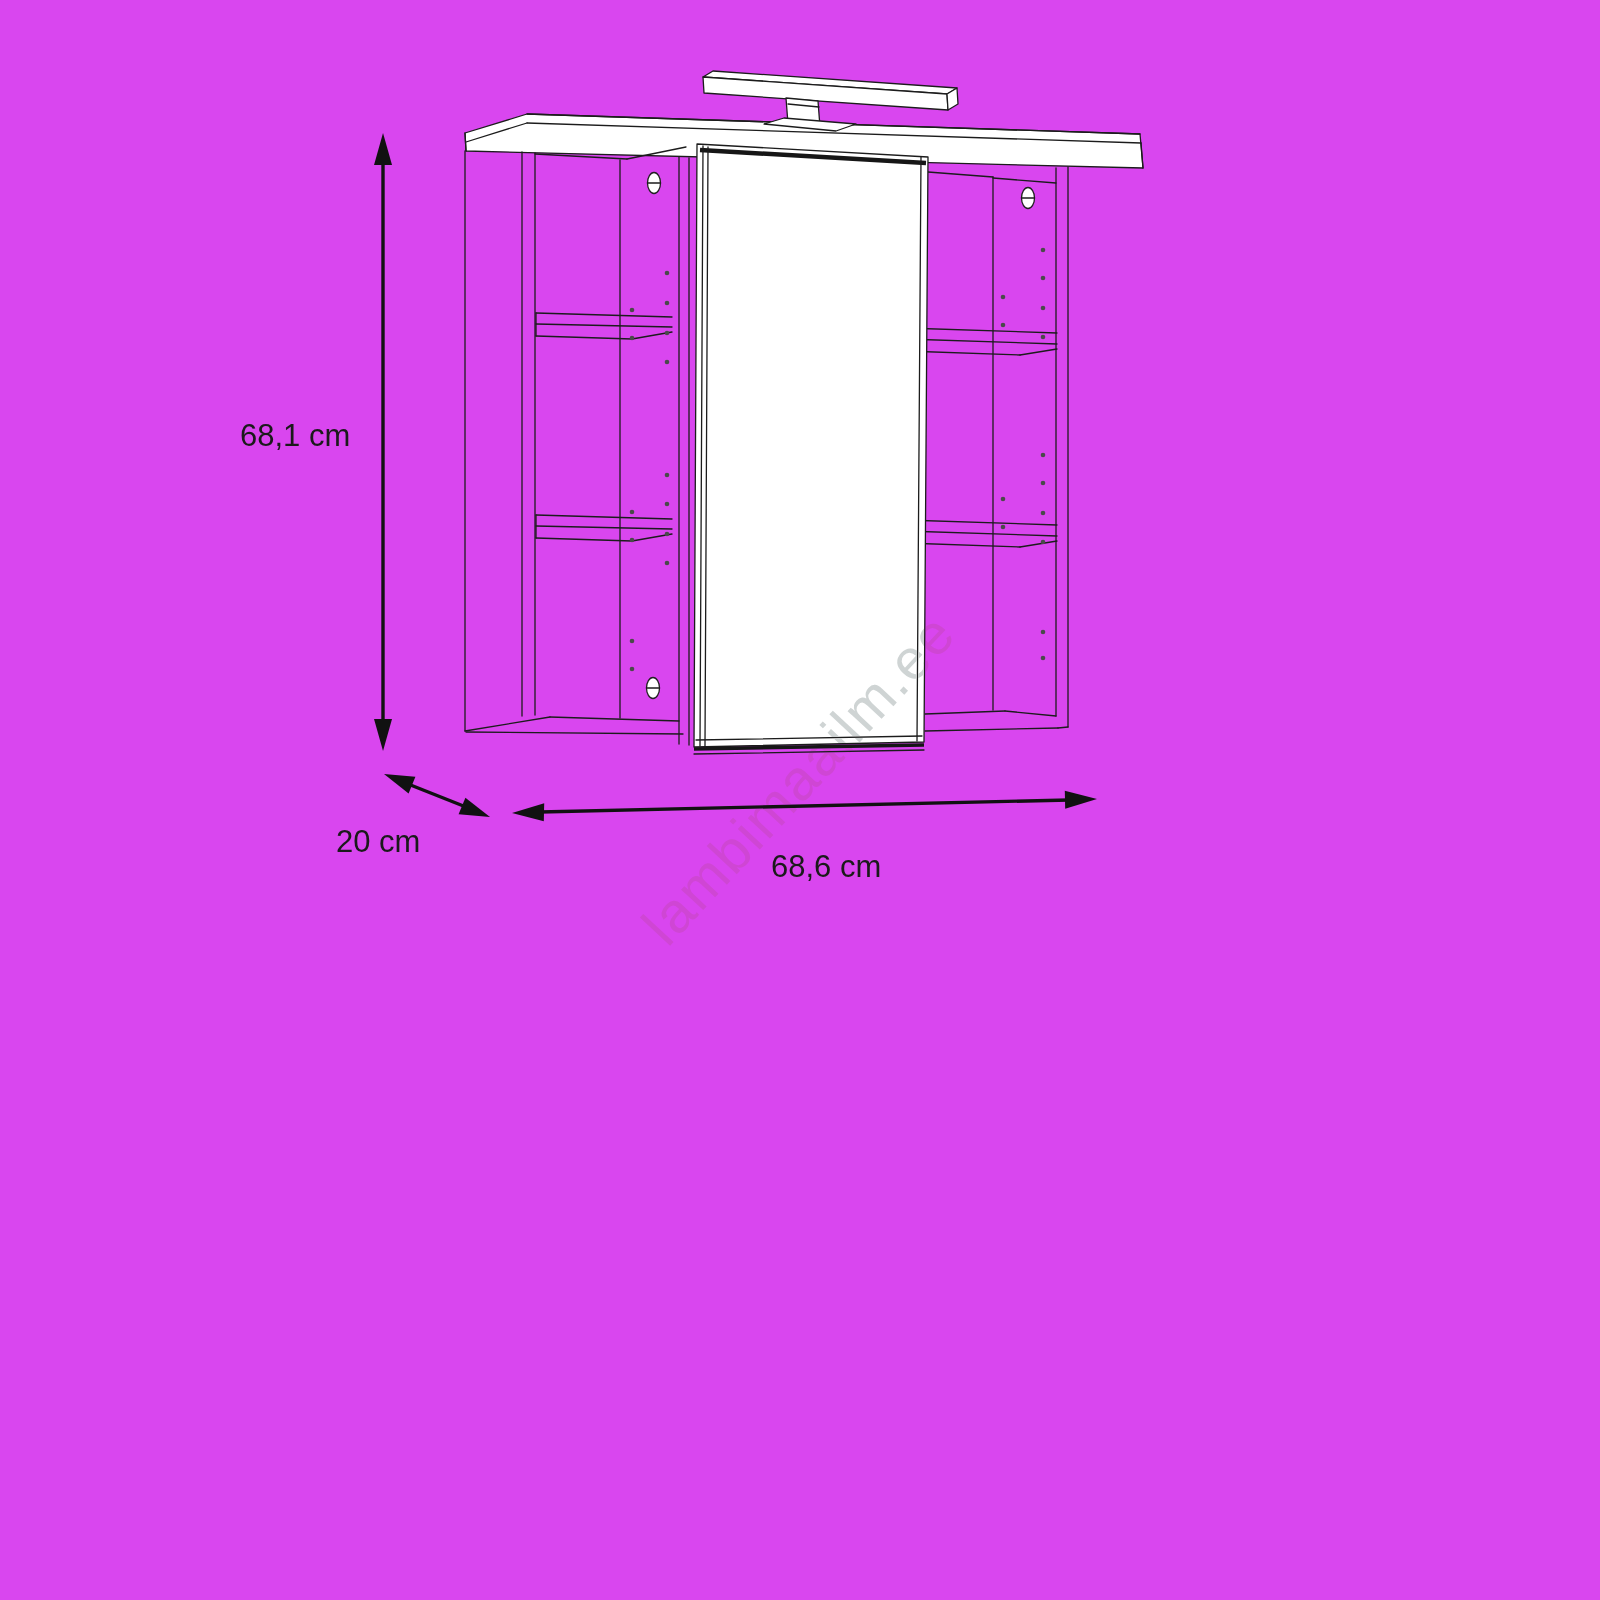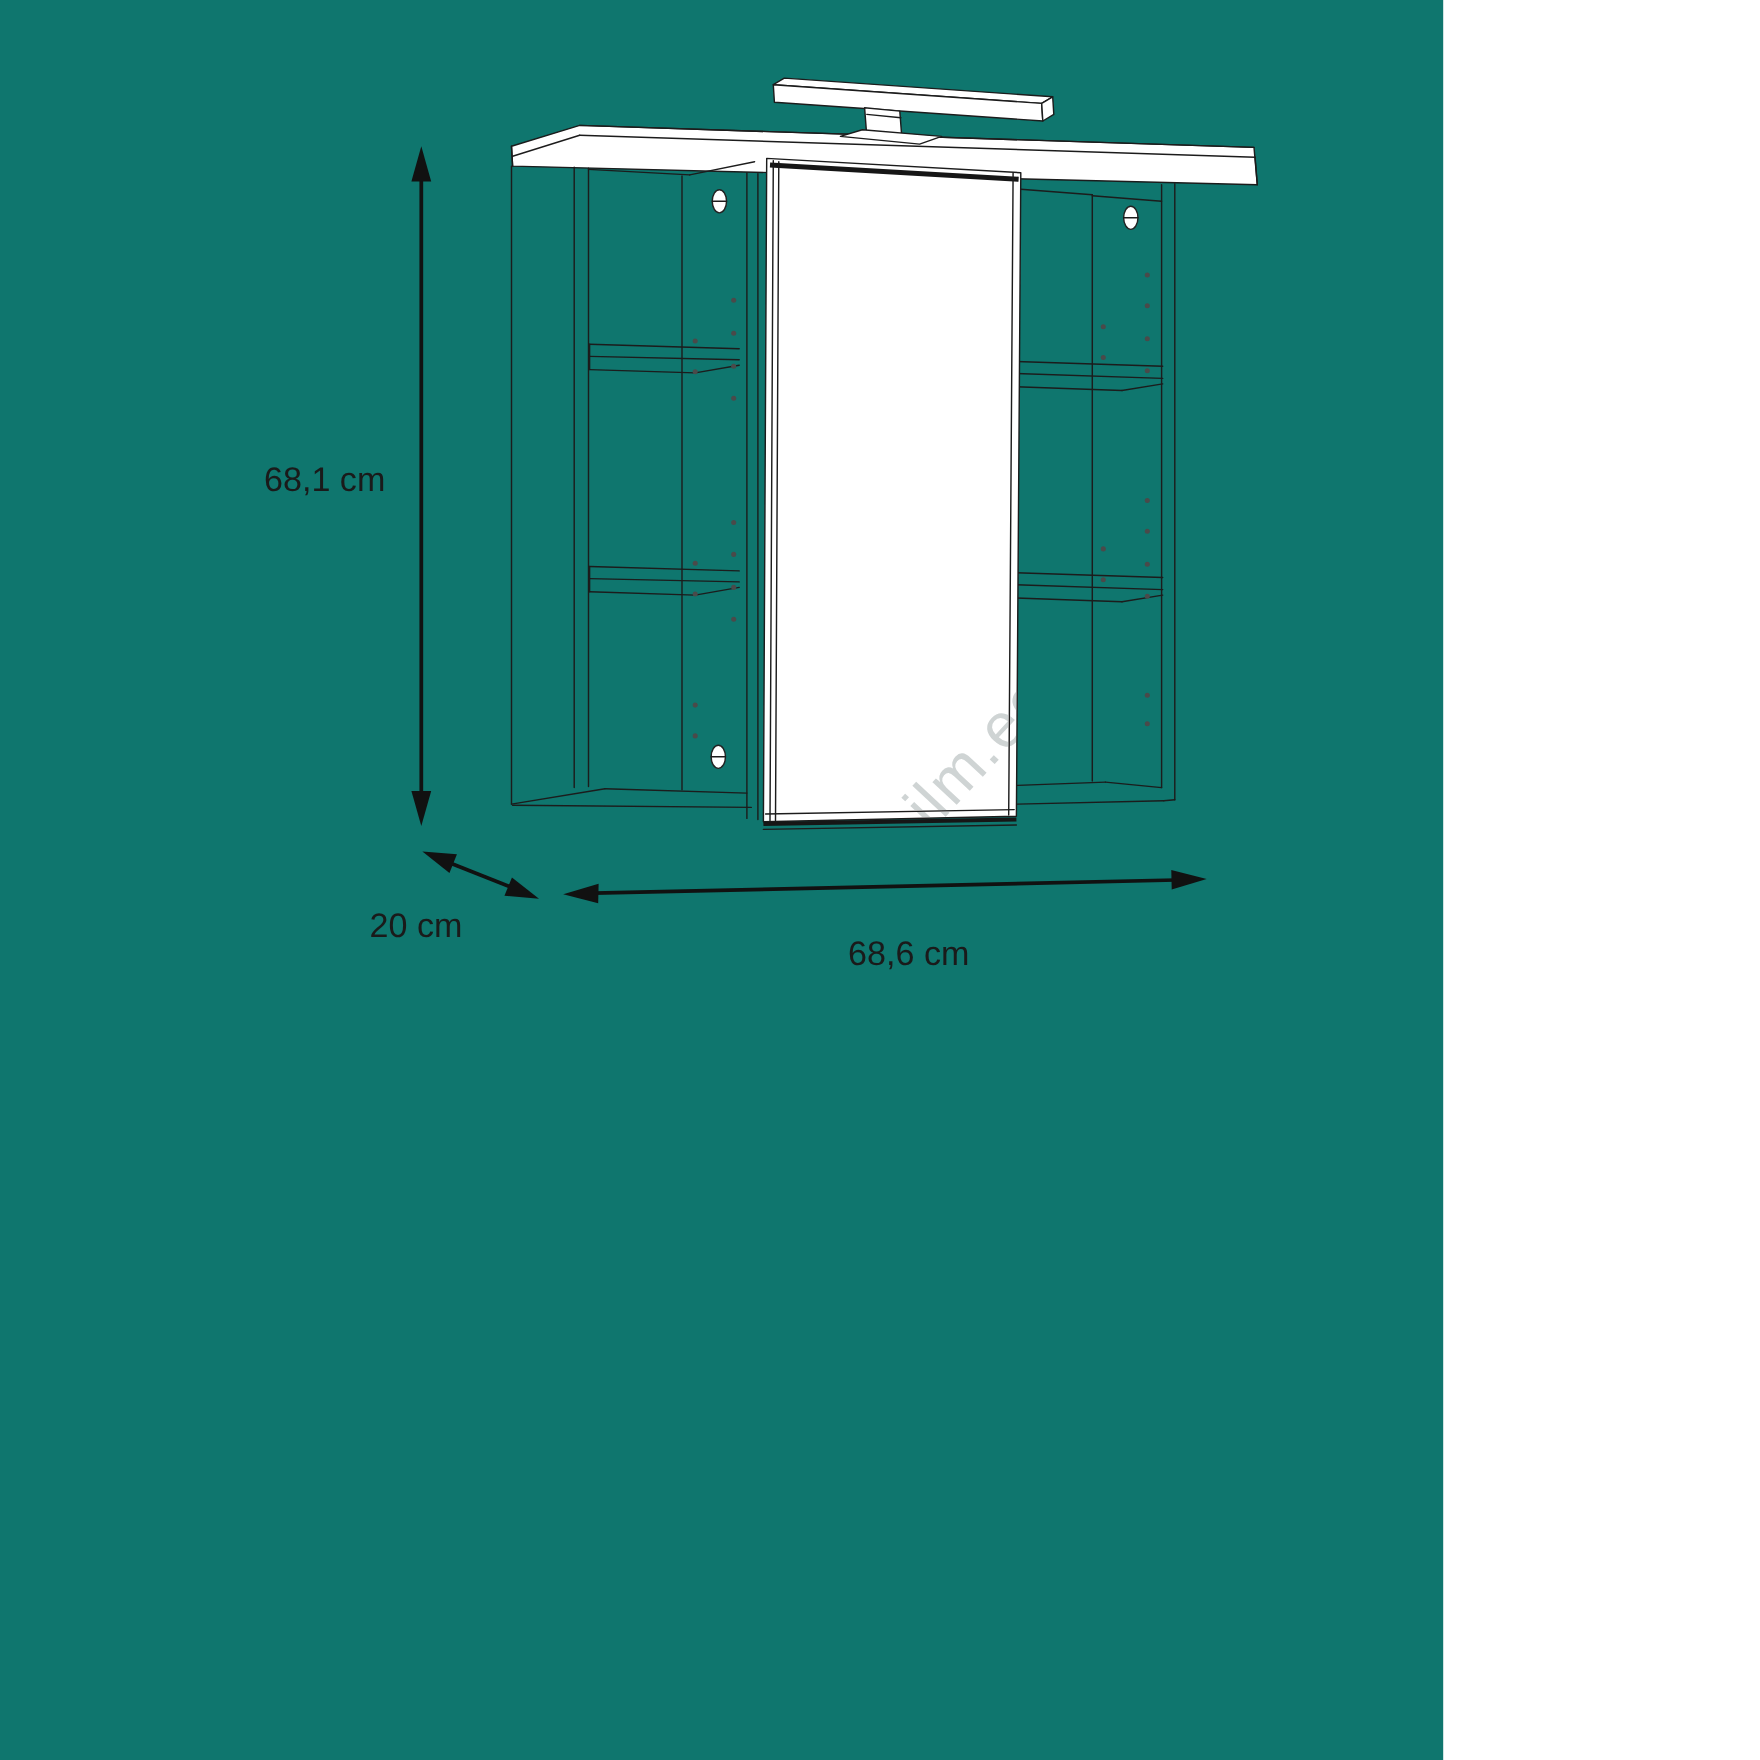--- a/index.html
+++ b/index.html
@@ -5,23 +5,23 @@
   html, body {
     margin: 0;
     padding: 0;
     background: #ffffff;
     width: 1600px;
     height: 1600px;
     font-family: "Liberation Sans", sans-serif;
   }
   .stage {
     position: relative;
-    width: 1312px;
+    width: 1600px;
     height: 1600px;
-    background: #0f766e;
+    background: #d946ef;
     overflow: hidden;
   }
   svg { display: block; }
   .line   { fill: none; stroke: #1c1c1c; stroke-width: 1.3; stroke-linejoin: round; stroke-linecap: round; }
   .face   { fill: #ffffff; stroke: #1c1c1c; stroke-width: 1.3; stroke-linejoin: round; }
   .thick  { fill: none; stroke: #161616; stroke-width: 4.6; stroke-linecap: butt; }
   .shadow { fill: none; stroke: #161616; stroke-width: 3.6; stroke-linecap: butt; }
   .dim    { fill: none; stroke: #111111; stroke-width: 3.4; stroke-linecap: butt; }
   .head   { fill: #111111; stroke: none; }
   .pin    { fill: #4a4a4a; stroke: none; }

